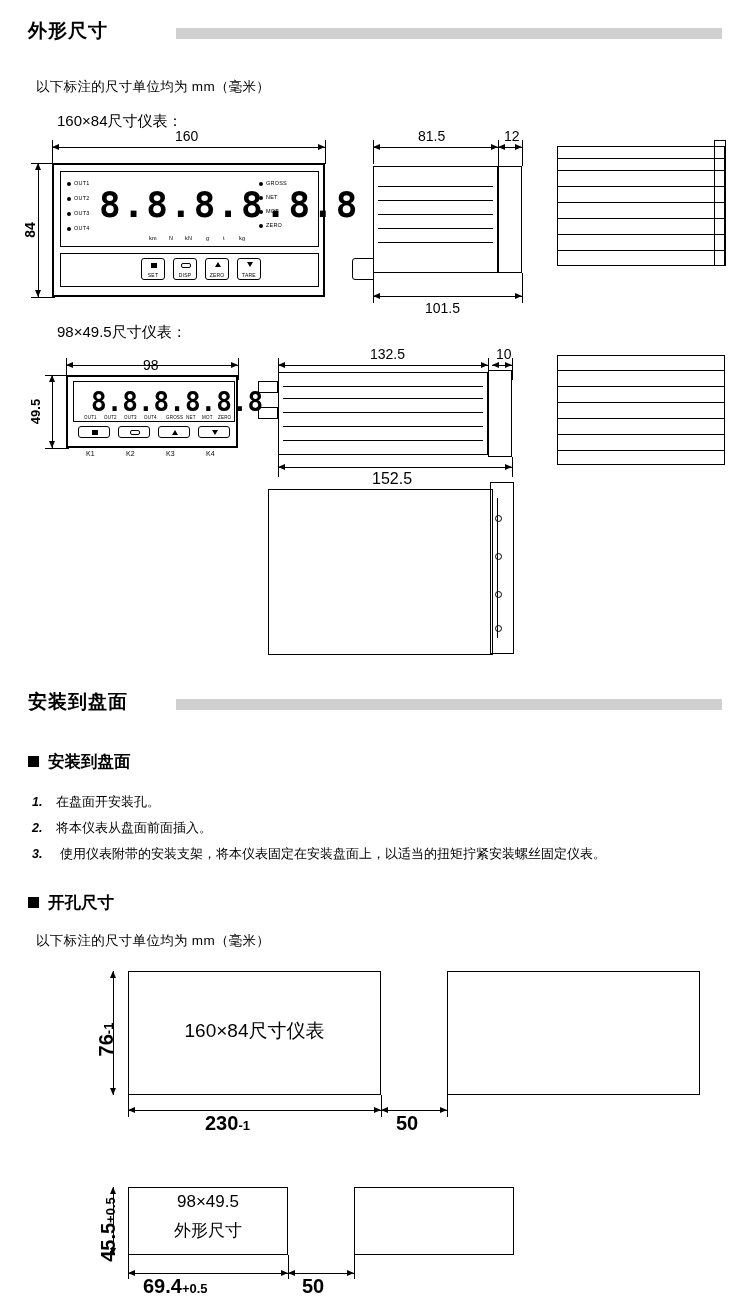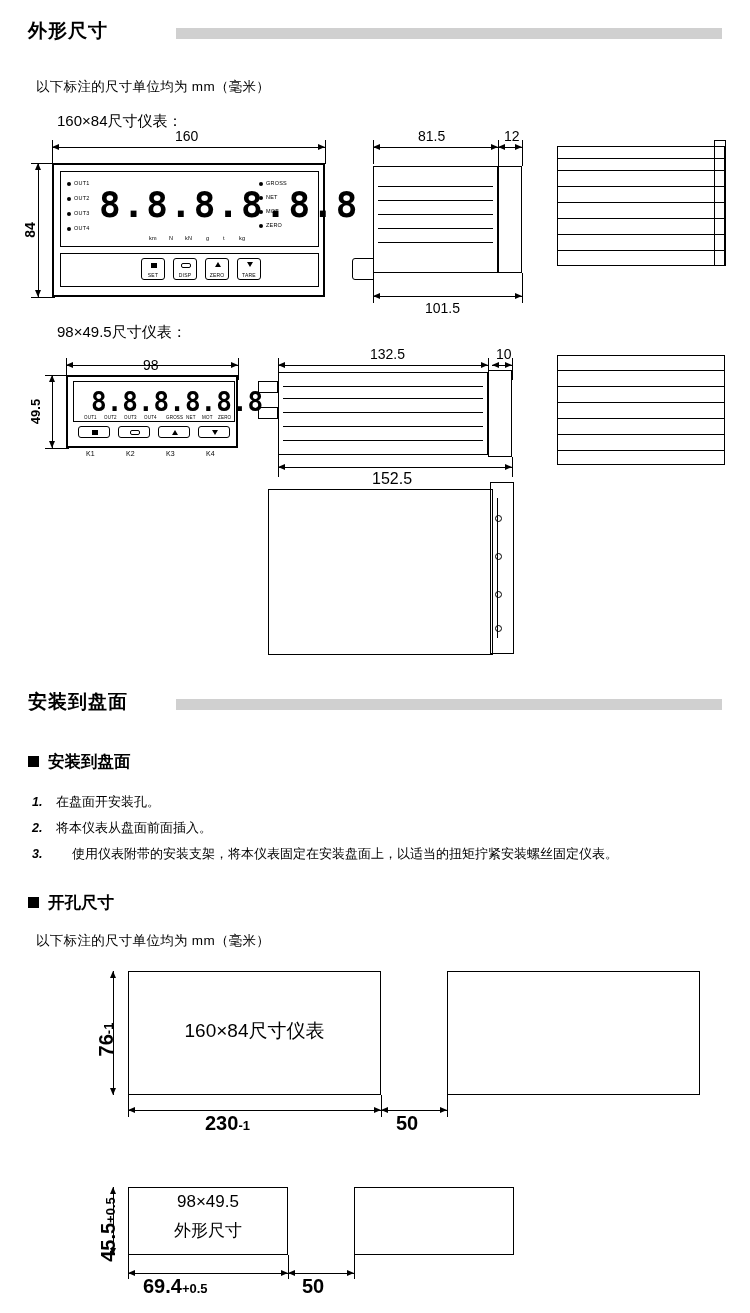--- a/index.html
+++ b/index.html
@@ -391,21 +391,21 @@
 </div>
 
 <div class="bullet-sq" style="left:28px; top:756px;"></div>
 <div class="sub-head" style="left:48px; top:751px;">安装到盘面</div>
 
 <div class="li-num" style="left:32px; top:795px;">1.</div>
 <div class="li-txt" style="left:56px; top:793px;">在盘面开安装孔。</div>
 <div class="li-num" style="left:32px; top:821px;">2.</div>
 <div class="li-txt" style="left:56px; top:819px;">将本仪表从盘面前面插入。</div>
 <div class="li-num" style="left:32px; top:847px;">3.</div>
-<div class="li-txt" style="left:72px; top:845px;">使用仪表附带的安装支架，将本仪表固定在安装盘面上，以适当的扭矩拧紧安装螺丝固定仪表。</div>
+<div class="li-txt" style="left:60px; top:845px;">使用仪表附带的安装支架，将本仪表固定在安装盘面上，以适当的扭矩拧紧安装螺丝固定仪表。</div>
 
 <div class="bullet-sq" style="left:28px; top:897px;"></div>
 <div class="sub-head" style="left:48px; top:892px;">开孔尺寸</div>
 
 <div class="note" style="left:36px; top:932px;">以下标注的尺寸单位均为 mm（毫米）</div>
 
 <div class="cut-rect" style="left:128px; top:971px; width:253px; height:124px;"></div>
 <div class="cut-label" style="left:128px; top:1018px; width:253px;">160×84尺寸仪表</div>
 
 <div class="line vline" style="left:113px; top:971px; height:124px;"></div>

